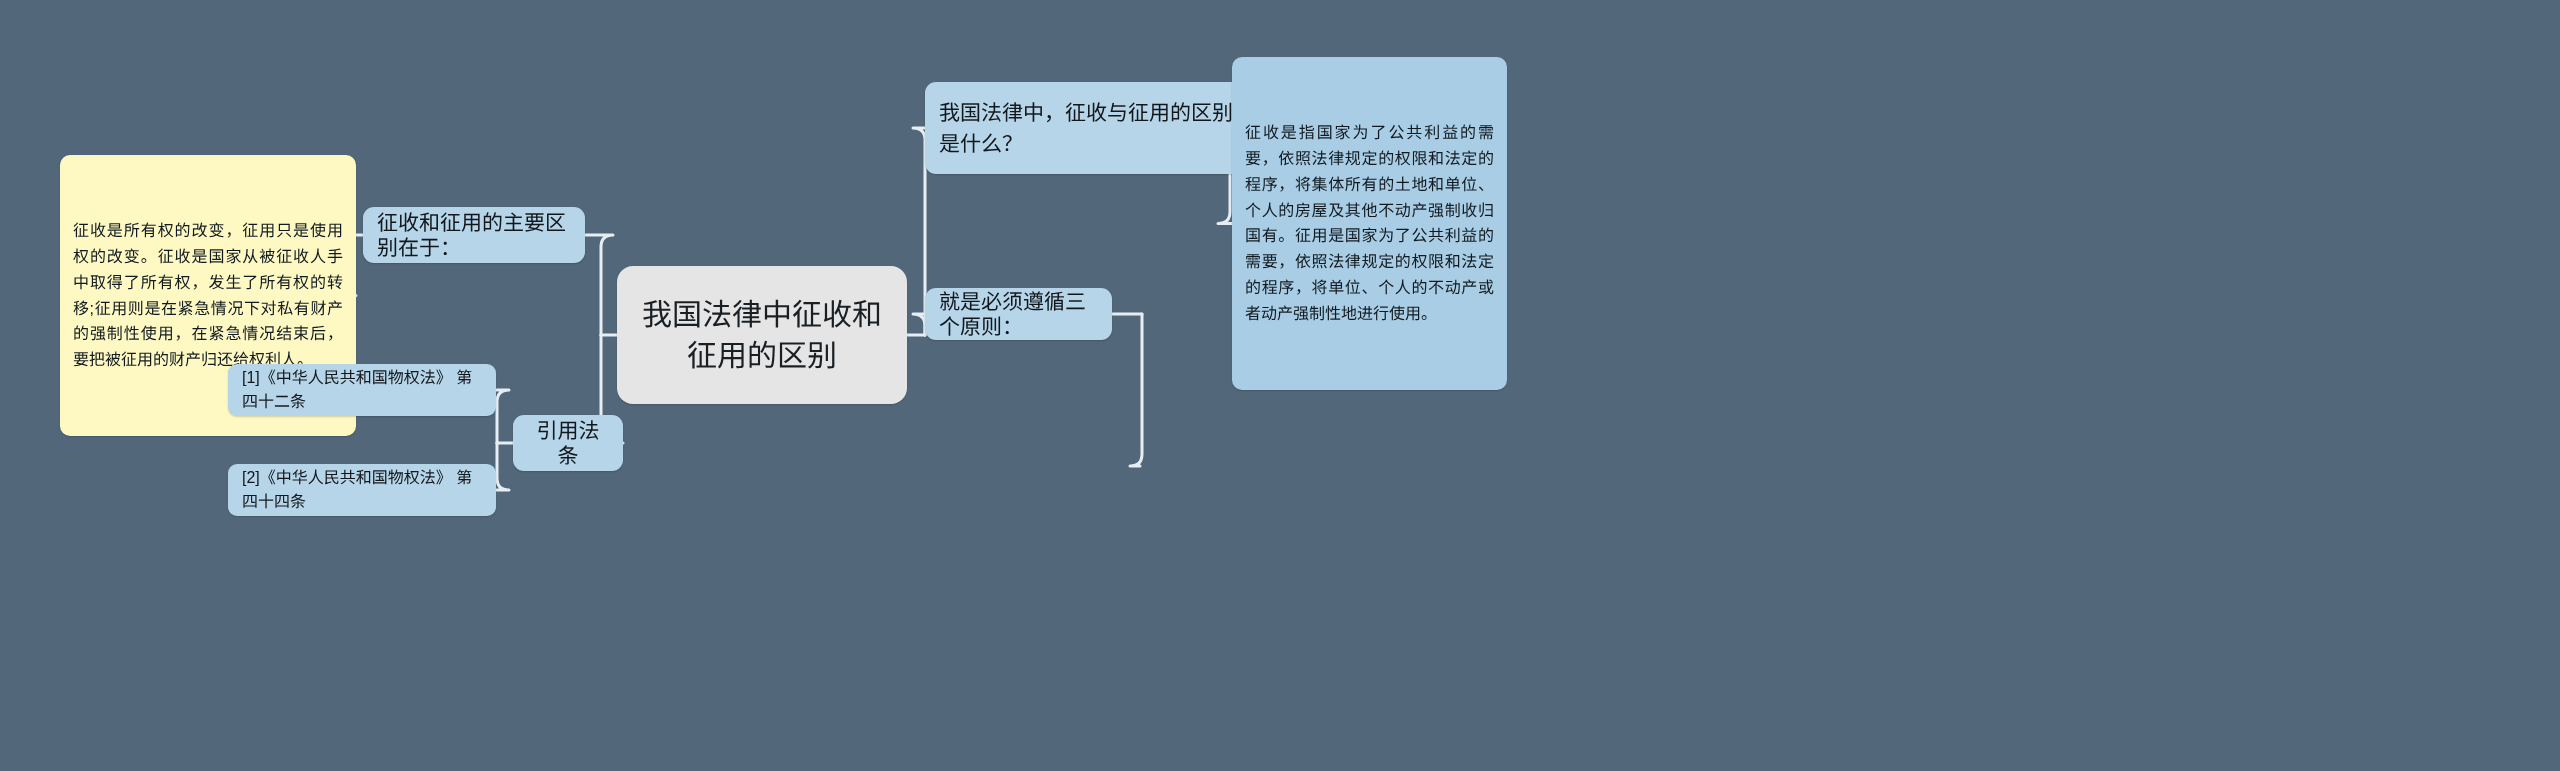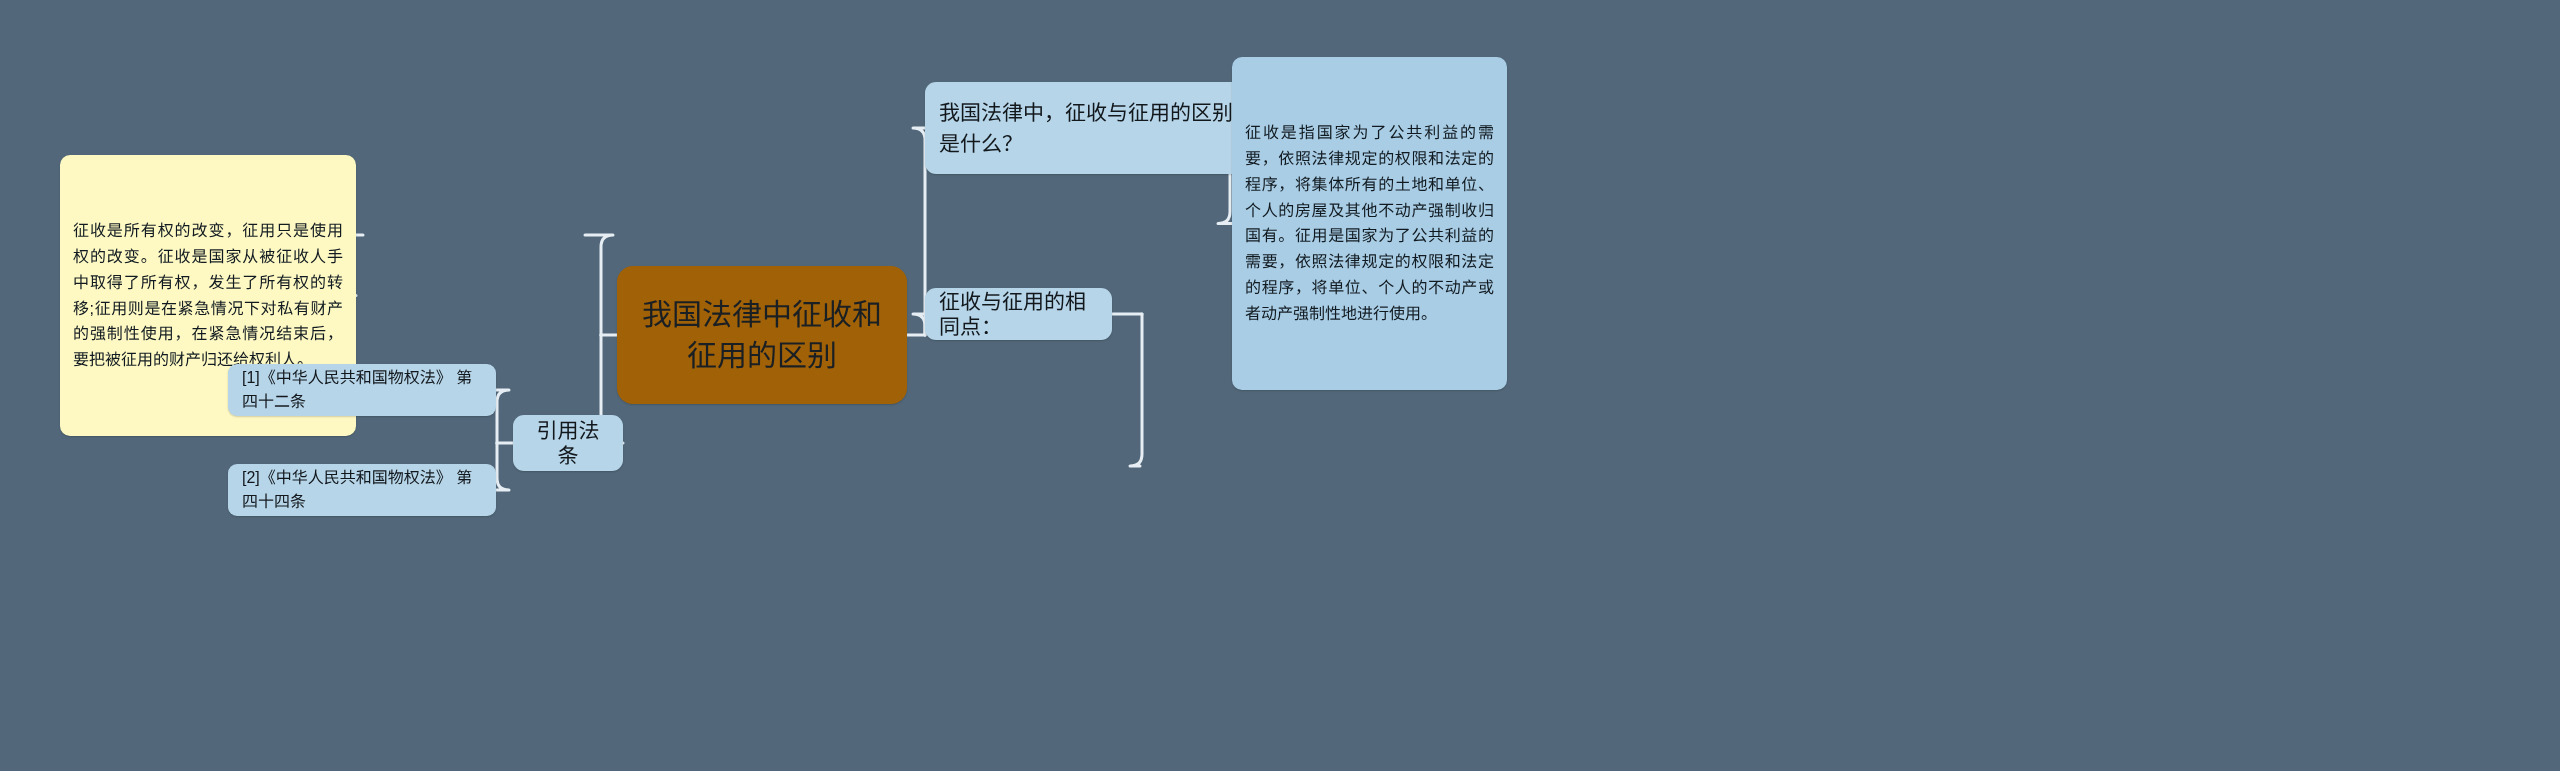--- a/index.html
+++ b/index.html
@@ -42,21 +42,21 @@
     border-radius: 12px;
     padding: 10px 14px;
     line-height: 1.5;
     white-space: pre-wrap;
     word-break: break-all;
     box-shadow: 0 1px 2px rgba(0,0,0,0.18);
   }
 
   
   .node.root {
-    background: #a16207;
+    background: #e5e5e5;
     color: #1a1f24;
     font-size: 30px;
     line-height: 1.38;
     text-align: center;
     border-radius: 16px;
     display: flex;
     align-items: center;
     justify-content: center;
     padding: 14px 20px;
   }
@@ -117,20 +117,23 @@
       <path d="M 1200 128 L 1230 128"></path>
       <path d="M 1230 128 L 1230 211.4375 Q 1230 223.4375 1218 223.4375 L 1232 223.4375"></path>
       <path d="M 1112 314 L 1142 314"></path>
       <path d="M 1142 314 L 1142 454.0625 Q 1142 466.0625 1130 466.0625 L 1140 466.0625"></path>
     </svg>
 
   <div class="node leaf left" style="left:60px; top:155px; width:296px;">
     <span class="nodetext">征收是所有权的改变，征用只是使用权的改变。征收是国家从被征收人手中取得了所有权，发生了所有权的转移;征用则是在紧急情况下对私有财产的强制性使用，在紧急情况结束后，要把被征用的财产归还给权利人。</span>
   </div>
 
+  <div class="node branch one-line" style="left:363px; top:207px; width:222px; height:56px;">
+    <span class="nodetext">征收和征用的主要区别在于：</span>
+  </div>
 
   <div class="node sub" style="left:228px; top:364px; width:268px; height:52px;">
     <span class="nodetext">[1]《中华人民共和国物权法》 第四十二条</span>
   </div>
 
   <div class="node sub" style="left:228px; top:464px; width:268px; height:52px;">
     <span class="nodetext">[2]《中华人民共和国物权法》 第四十四条</span>
   </div>
 
   <div class="node branch one-line" style="left:513px; top:415px; width:110px; height:56px; justify-content:flex-start;">
@@ -143,17 +146,17 @@
 
   <div class="node branch" style="left:925px; top:82px; width:328px; height:92px;">
     <span class="nodetext">我国法律中，征收与征用的区别是什么？</span>
   </div>
 
   <div class="node leaf" style="left:1232px; top:57px; width:275px;">
     <span class="nodetext">征收是指国家为了公共利益的需要，依照法律规定的权限和法定的程序，将集体所有的土地和单位、个人的房屋及其他不动产强制收归国有。征用是国家为了公共利益的需要，依照法律规定的权限和法定的程序，将单位、个人的不动产或者动产强制性地进行使用。</span>
   </div>
 
   <div class="node branch one-line" style="left:925px; top:288px; width:187px; height:52px;">
-    <span class="nodetext">征收与征用的相同点：</span>
+    <span class="nodetext">就是必须遵循三个原则：</span>
   </div>
 
 
 </div>
 
 </body></html>

